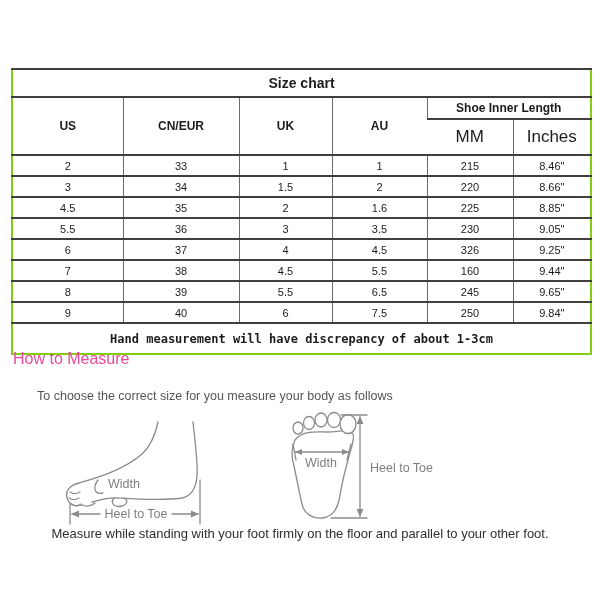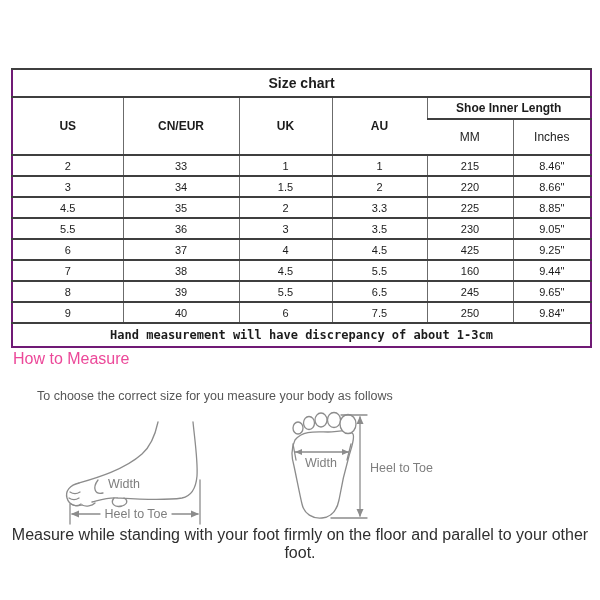--- a/index.html
+++ b/index.html
@@ -11,21 +11,21 @@
     overflow: hidden;
   }
   .canvas { position: absolute; left: 0; top: 0; width: 600px; height: 600px; }
 
   
   .size-table-wrap { position: absolute; left: 11px; top: 68px; width: 579px; }
   table.size-table {
     width: 100%;
     border-collapse: collapse;
     table-layout: fixed;
-    border: 2px solid #701a75;
+    border: 2px solid #84cc16;
     padding-left: 48px;
   }
   table.size-table th, table.size-table td {
     border-left: 1px solid #6b6b6b;
     border-top: 2px solid #3f3f3f;
     text-align: center;
     vertical-align: middle;
     color: #1c1c1c;
     background: #ffffff;
   }
@@ -40,30 +40,30 @@
     height: 43px;
   }
   th.inner-head {
     background: #e7e7e7;
     font-size: 12px; font-weight: bold;
     height: 22px;
     margin-top: 48px;
   }
   th.sub-head {
     background: #e7e7e7;
-    font-size: 12px; font-weight: normal;
+    font-size: 17px; font-weight: normal;
     height: 36px;
     border-top-width: 1px;
   }
   table.size-table tbody td {
     font-size: 11px;
     height: 21px;
   }
   td.footnote-cell {
-    height: 24px;
+    height: 31px;
     font-family: "DejaVu Sans Mono", "Liberation Mono", monospace;
     font-weight: bold;
     font-size: 12px;
     color: #111111;
   }
 
   
   .disclaimer {
     position: absolute; left: 11px; top: 345px;
     font-family: "DejaVu Sans Mono", "Liberation Mono", monospace;
@@ -74,21 +74,21 @@
     position: absolute; left: 13px; top: 350px;
     font-size: 16px; color: #ec4899;
   }
   .htm-subheading {
     position: absolute; left: 13px; top: 389px;
     font-size: 12.5px; color: #565656; margin-left: 24px;
   }
   .instruction {
     position: absolute; left: 0; top: 526px; width: 600px;
     text-align: center;
-    font-size: 16px; color: #2f2f2f;
+    font-size: 13px; color: #2f2f2f;
   }
 
   
   .diagram { position: absolute; }
   .diagram-side { left: 62px; top: 418px; }
   .diagram-top  { left: 283px; top: 408px; }
   .diagram svg text {
     font-family: "Liberation Sans", sans-serif;
     font-size: 12.5px;
     fill: #7e7e7e;
@@ -139,38 +139,38 @@
             <td>34</td>
             <td>1.5</td>
             <td>2</td>
             <td>220</td>
             <td>8.66"</td>
           </tr>
           <tr>
             <td>4.5</td>
             <td>35</td>
             <td>2</td>
-            <td>3.3</td>
+            <td>1.6</td>
             <td>225</td>
             <td>8.85"</td>
           </tr>
           <tr>
             <td>5.5</td>
             <td>36</td>
             <td>3</td>
             <td>3.5</td>
             <td>230</td>
             <td>9.05"</td>
           </tr>
           <tr>
             <td>6</td>
             <td>37</td>
             <td>4</td>
             <td>4.5</td>
-            <td>425</td>
+            <td>326</td>
             <td>9.25"</td>
           </tr>
           <tr>
             <td>7</td>
             <td>38</td>
             <td>4.5</td>
             <td>5.5</td>
             <td>160</td>
             <td>9.44"</td>
           </tr>

